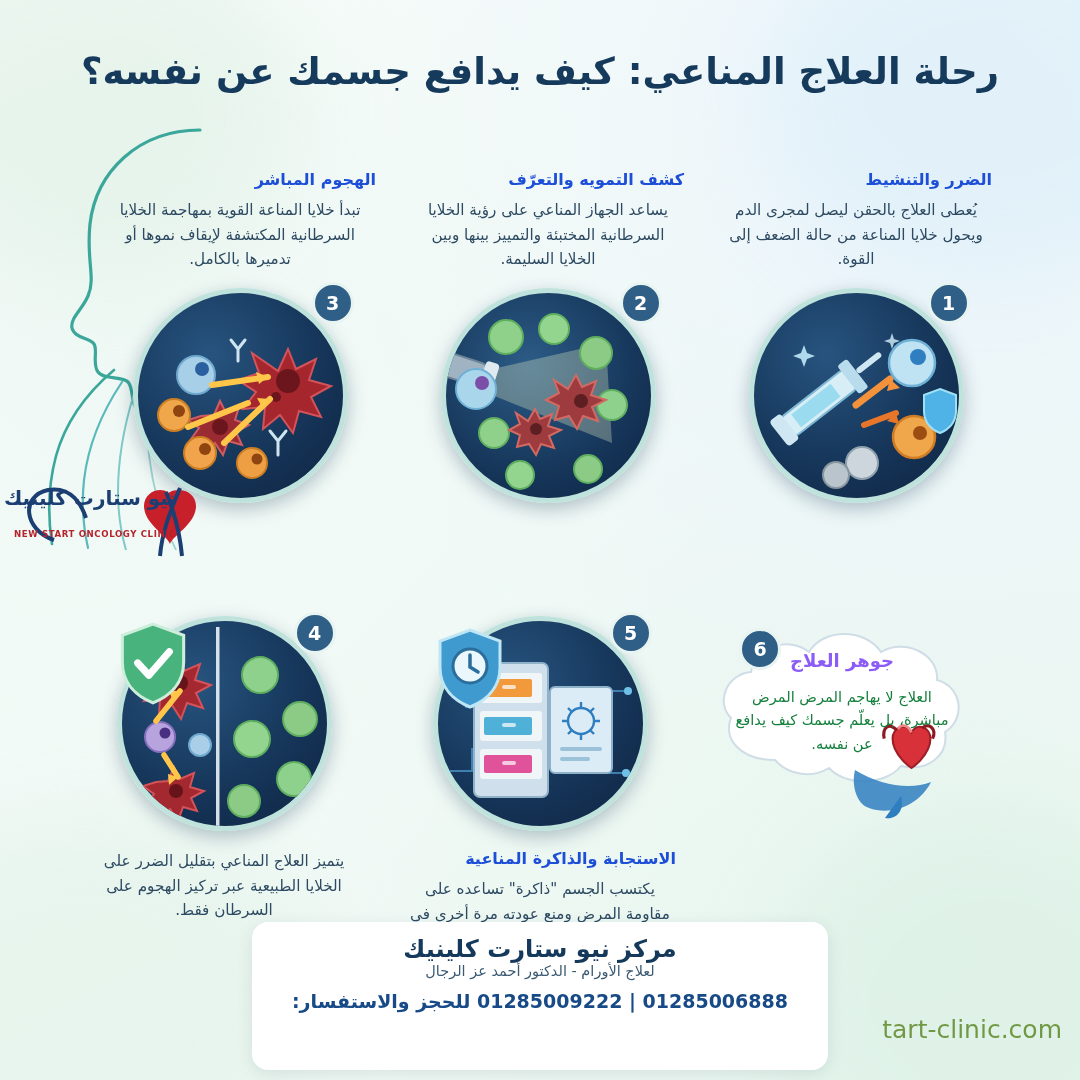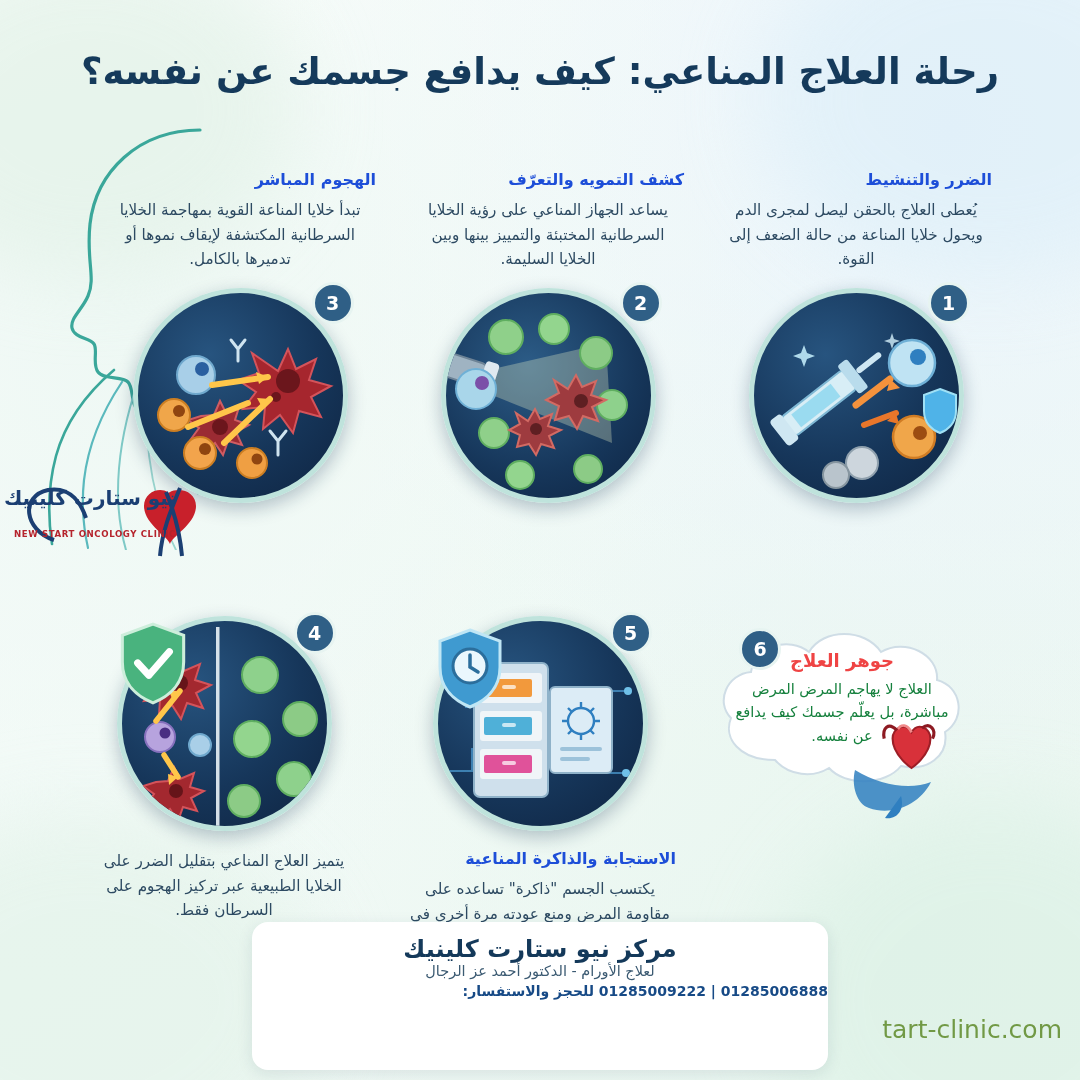--- a/index.html
+++ b/index.html
@@ -80,21 +80,21 @@
 
   
   .cloud-step { width: 330px; position: relative; }
   .cloud {
     position: relative; width: 300px; height: 215px; margin: 10px auto 0;
   }
   .cloud-text {
     position: absolute; z-index: 3; left: 0; right: 26px; top: 40px;
     text-align: center; padding: 0 26px;
   }
-  .cloud-head { font-size: 18px; font-weight: 700; color: #ef4444; margin-bottom: 6px; }
+  .cloud-head { font-size: 18px; font-weight: 700; color: #8b5cf6; margin-bottom: 14px; }
   .cloud-body { font-size: 14.6px; line-height: 1.6; color: #15803d; }
 
   
   .logo { position: absolute; left: 20px; top: 478px; width: 200px; height: 90px; }
   .logo-ar {
     position: absolute; right: 44px; top: 8px; font-size: 20px; font-weight: 700;
     color: #1b3f73; white-space: nowrap;
   }
   .logo-en {
     position: absolute; right: 44px; top: 40px; font-size: 8.6px; font-weight: 700;
@@ -111,21 +111,21 @@
 
   
   .footer {
     position: absolute; left: 252px; bottom: 10px; width: 576px; height: 148px;
     background: #ffffff; border-radius: 16px;
     box-shadow: 0 4px 16px rgba(20,50,80,.10);
     text-align: center; padding-top: 13px;
   }
   .footer-title { font-size: 24px; font-weight: 700; color: #14395a; }
   .footer-sub { font-size: 14.5px; color: #3b5a72; }
-  .footer-phones { font-size: 14px; font-weight: 700; color: #174a86; margin-top: 4px; text-align: right; }
+  .footer-phones { font-size: 19px; font-weight: 700; color: #174a86; margin-top: 11px; }
   .footer-phones .num { direction: ltr; unicode-bidi: embed; }
 </style>
 </head>
 <body>
 
 <div class="glow tl"></div>
 <div class="glow tr"></div>
 <div class="glow bl"></div>
 <div class="glow br"></div>
 

